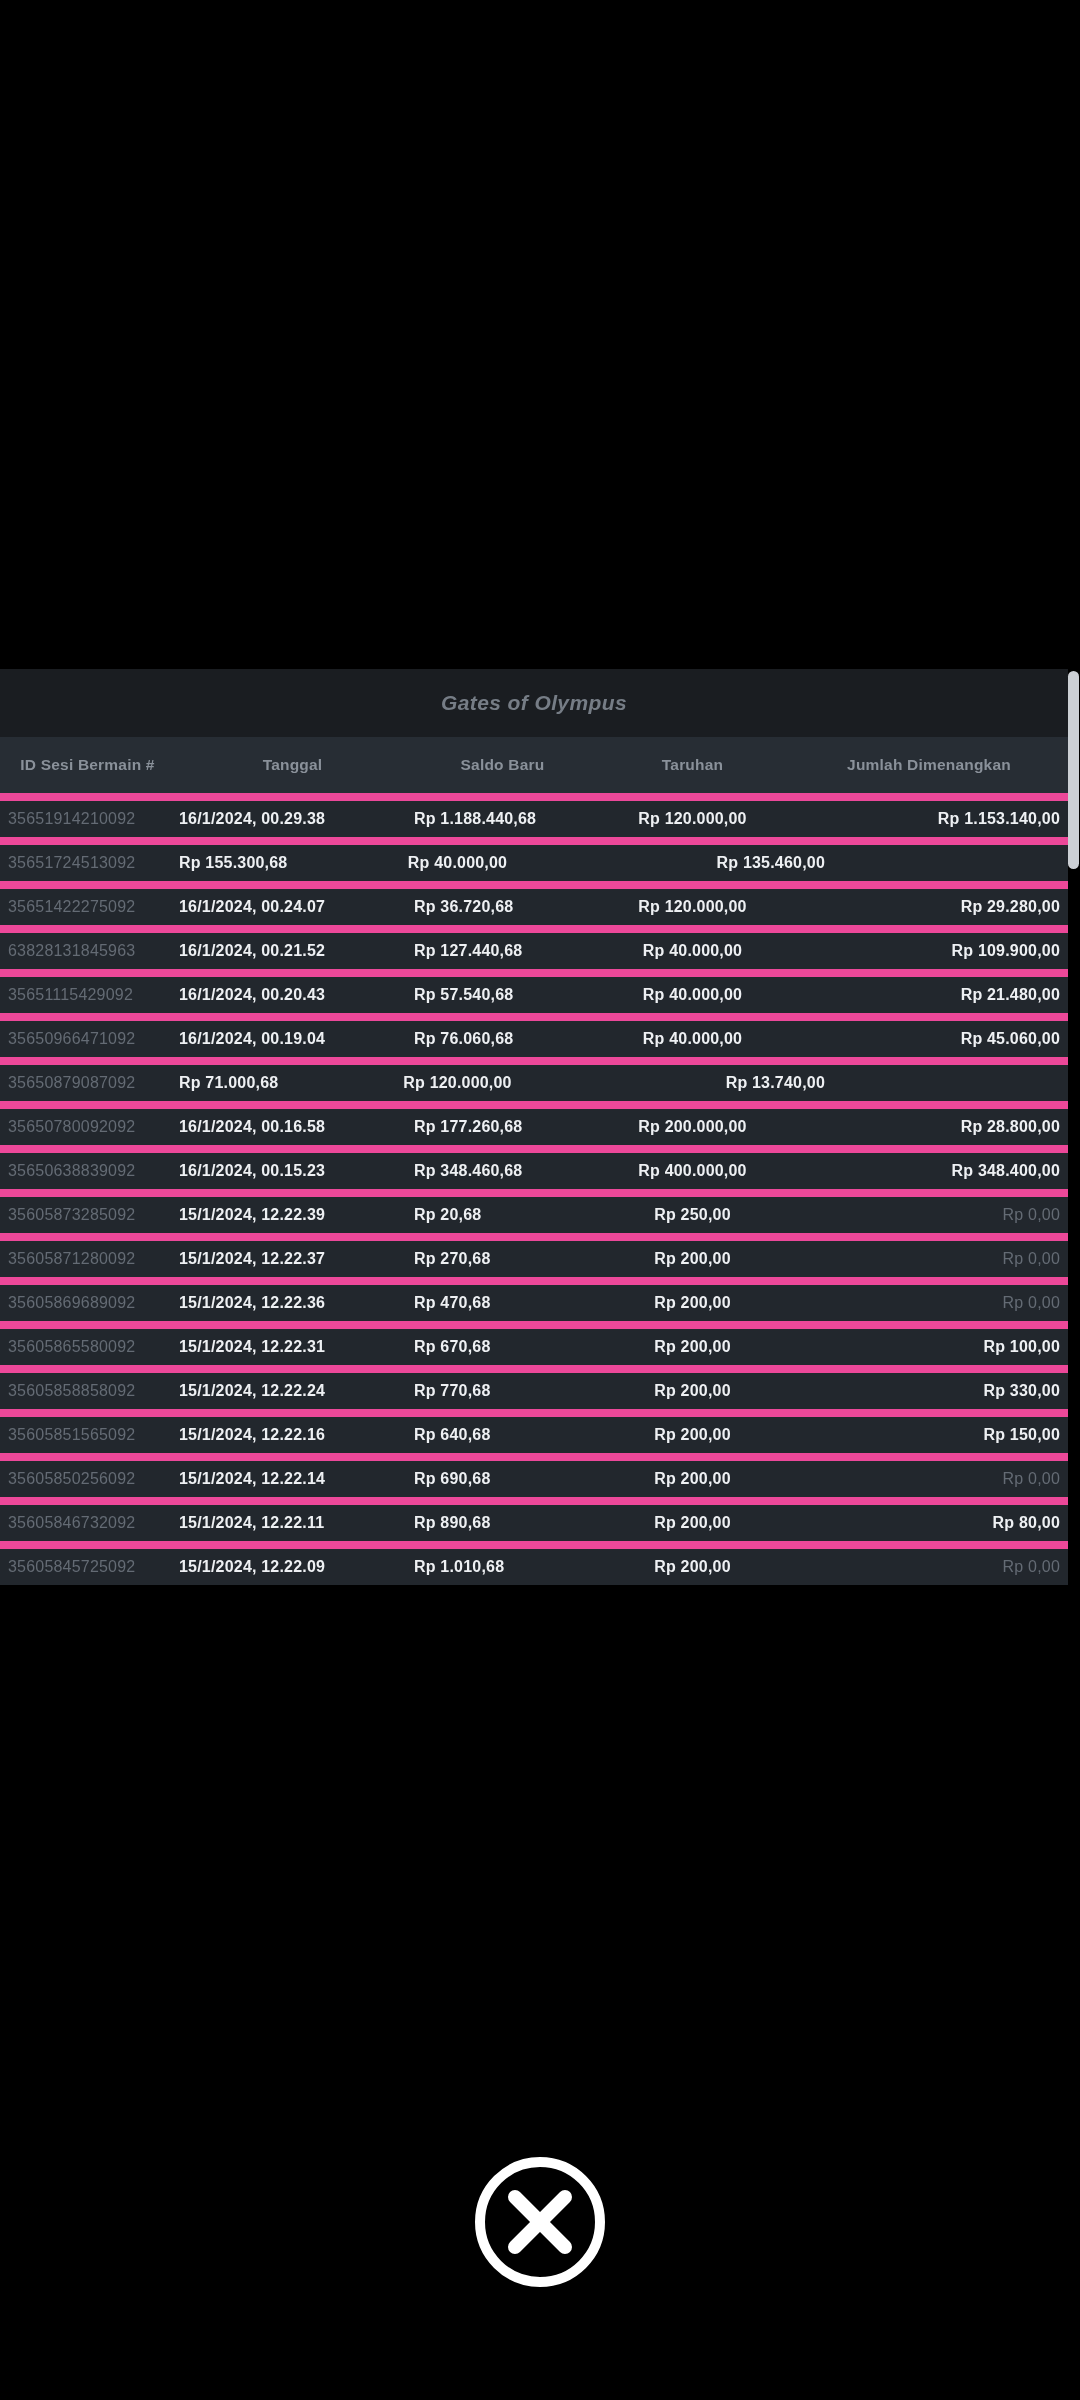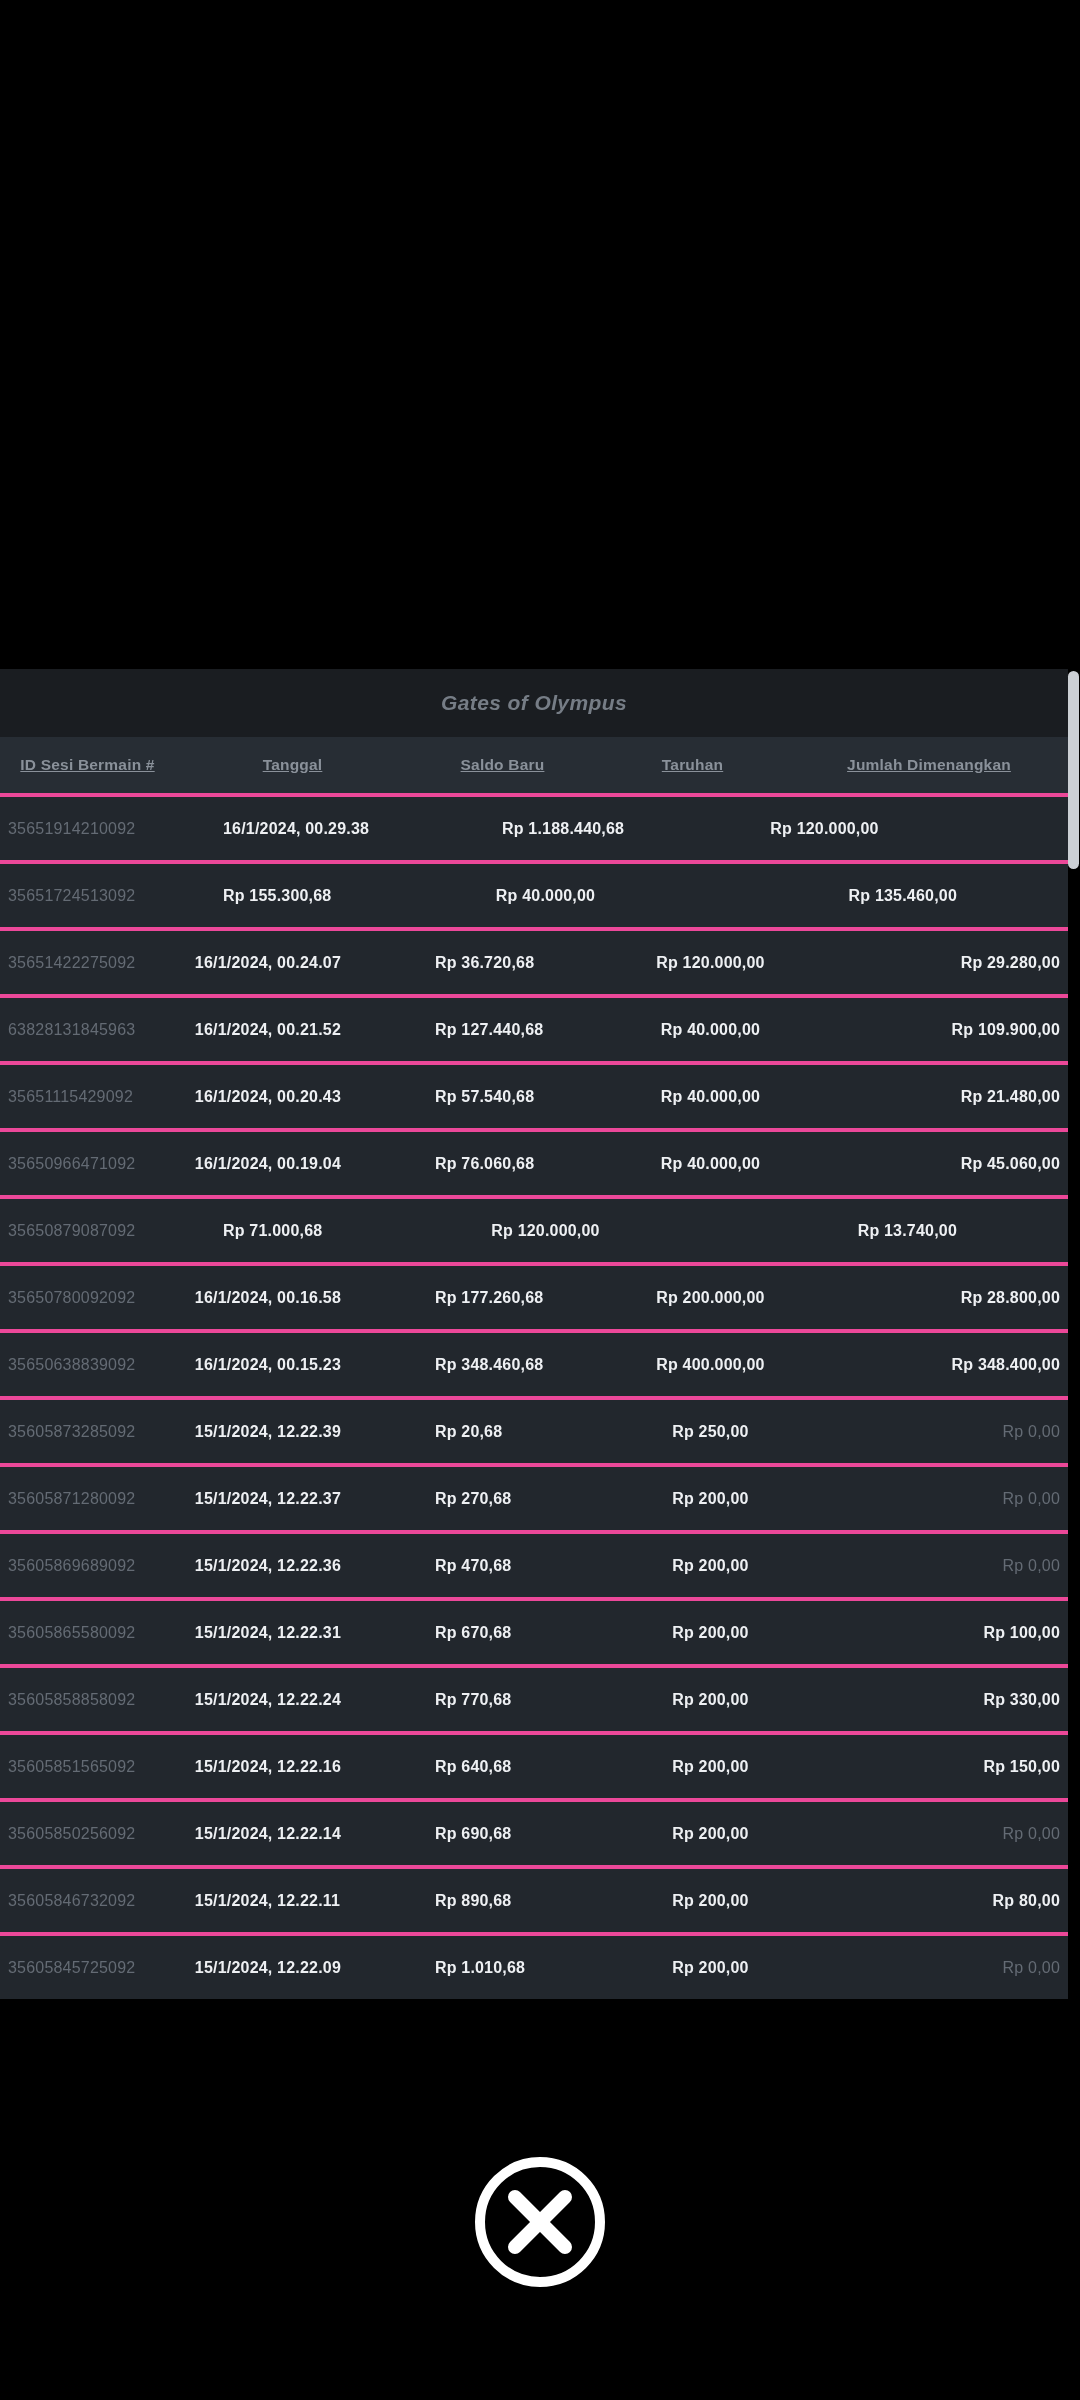--- a/index.html
+++ b/index.html
@@ -35,29 +35,27 @@
     height: 56px;
     background: #272d34;
     display: flex;
   }
   .table-header .cell {
     justify-content: center;
     padding: 0;
     color: #8a919a;
     font-size: 15.5px;
     font-weight: 600;
-    text-decoration: underline;
   }
   .table-body { background: #1a1d21; }
   .trow {
-    height: 67px;
+    height: 44px;
     display: flex;
     background: #22272d;
-    border-top: 4px solid #ec4899;
-    gap: 44px;
+    border-top: 8px solid #ec4899;
   }
   .cell {
     display: flex; align-items: center;
     font-size: 16px;
     font-weight: 600;
     color: #eef0f3;
     letter-spacing: 0.2px;
     white-space: nowrap;
     overflow: hidden;
   }
@@ -106,20 +104,21 @@
         <div class="cell c4">Taruhan</div>
         <div class="cell c5">Jumlah Dimenangkan</div>
       </div>
 
     <div class="table-body" id="table-body">
         <div class="trow">
           <div class="cell c1 muted">35651914210092</div>
           <div class="cell c2">16/1/2024, 00.29.38</div>
           <div class="cell c3">Rp 1.188.440,68</div>
           <div class="cell c4">Rp 120.000,00</div>
+          <div class="cell c5">Rp 1.153.140,00</div>
         </div>
         <div class="trow">
           <div class="cell c1 muted">35651724513092</div>
           <div class="cell c3">Rp 155.300,68</div>
           <div class="cell c4">Rp 40.000,00</div>
           <div class="cell c5">Rp 135.460,00</div>
         </div>
         <div class="trow">
           <div class="cell c1 muted">35651422275092</div>
           <div class="cell c2">16/1/2024, 00.24.07</div>

